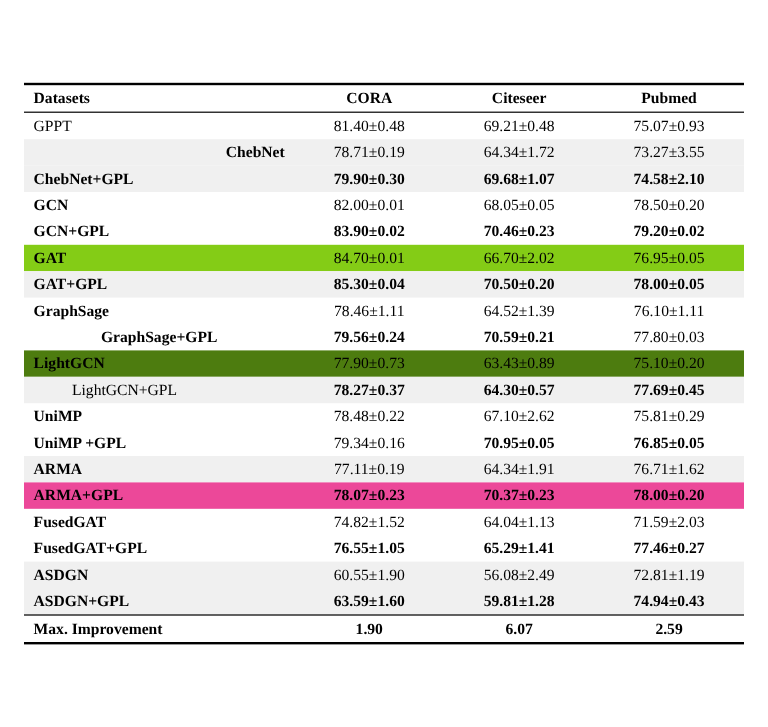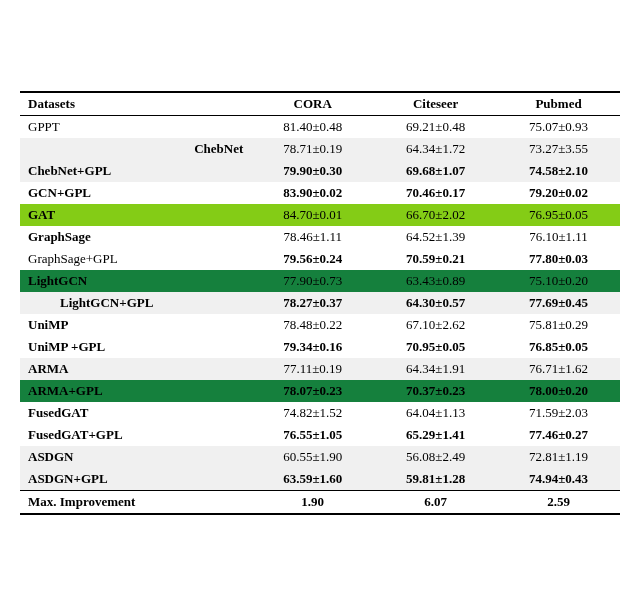--- a/index.html
+++ b/index.html
@@ -69,74 +69,86 @@
           <td>64.34±1.72</td>
           <td>73.27±3.55</td>
         </tr>
         <tr style="background-color: rgb(240, 240, 240); margin-left: 40px;">
           <td style="text-align: left; font-weight: bold;">ChebNet+GPL</td>
           <td style="font-weight: bold;">79.90±0.30</td>
           <td style="font-weight: bold;">69.68±1.07</td>
           <td style="font-weight: bold;">74.58±2.10</td>
         </tr>
         <tr>
+          <td style="text-align: left; font-weight: bold;">GCN</td>
+          <td>82.00±0.01</td>
+          <td>68.05±0.05</td>
+          <td>78.50±0.20</td>
+        </tr>
+        <tr>
           <td style="text-align: left; font-weight: bold;">GCN+GPL</td>
           <td style="font-weight: bold;">83.90±0.02</td>
-          <td style="font-weight: bold;">70.46±0.17</td>
+          <td style="font-weight: bold;">70.46±0.23</td>
           <td style="font-weight: bold;">79.20±0.02</td>
         </tr>
         <tr style="background-color: #84cc16;">
           <td style="text-align: left; font-weight: bold;">GAT</td>
           <td>84.70±0.01</td>
           <td>66.70±2.02</td>
           <td>76.95±0.05</td>
         </tr>
+        <tr style="background-color: rgb(240, 240, 240);">
+          <td style="text-align: left; font-weight: bold;">GAT+GPL</td>
+          <td style="font-weight: bold;">85.30±0.04</td>
+          <td style="font-weight: bold;">70.50±0.20</td>
+          <td style="font-weight: bold;">78.00±0.05</td>
+        </tr>
         <tr>
           <td style="text-align: left; font-weight: bold;">GraphSage</td>
           <td>78.46±1.11</td>
           <td>64.52±1.39</td>
           <td>76.10±1.11</td>
         </tr>
         <tr>
-          <td style="text-align: left; font-weight: normal;">GraphSage+GPL</td>
+          <td style="text-align: center; font-weight: bold;">GraphSage+GPL</td>
           <td style="font-weight: bold;">79.56±0.24</td>
           <td style="font-weight: bold;">70.59±0.21</td>
-          <td style="font-weight: bold;">77.80±0.03</td>
+          <td style="font-weight: normal;">77.80±0.03</td>
         </tr>
-        <tr style="background-color: #15803d;">
+        <tr style="background-color: #4d7c0f;">
           <td style="text-align: left; font-weight: bold;">LightGCN</td>
           <td>77.90±0.73</td>
           <td>63.43±0.89</td>
           <td>75.10±0.20</td>
         </tr>
         <tr style="background-color: rgb(240, 240, 240);">
-          <td style="text-align: left; font-weight: bold; padding-left: 40px;">LightGCN+GPL</td>
+          <td style="text-align: left; font-weight: normal; padding-left: 40px;">LightGCN+GPL</td>
           <td style="font-weight: bold;">78.27±0.37</td>
           <td style="font-weight: bold;">64.30±0.57</td>
           <td style="font-weight: bold;">77.69±0.45</td>
         </tr>
         <tr>
           <td style="text-align: left; font-weight: bold;">UniMP</td>
           <td>78.48±0.22</td>
           <td>67.10±2.62</td>
           <td>75.81±0.29</td>
         </tr>
         <tr>
           <td style="text-align: left; font-weight: bold;">UniMP +GPL</td>
-          <td style="font-weight: bold;">79.34±0.16</td>
+          <td style="font-weight: normal;">79.34±0.16</td>
           <td style="font-weight: bold;">70.95±0.05</td>
           <td style="font-weight: bold;">76.85±0.05</td>
         </tr>
         <tr style="background-color: rgb(240, 240, 240);">
           <td style="text-align: left; font-weight: bold;">ARMA</td>
           <td>77.11±0.19</td>
           <td>64.34±1.91</td>
           <td>76.71±1.62</td>
         </tr>
-        <tr style="background-color: #15803d;">
+        <tr style="background-color: #ec4899;">
           <td style="text-align: left; font-weight: bold;">ARMA+GPL</td>
           <td style="font-weight: bold;">78.07±0.23</td>
           <td style="font-weight: bold;">70.37±0.23</td>
           <td style="font-weight: bold;">78.00±0.20</td>
         </tr>
         <tr>
           <td style="text-align: left; font-weight: bold;">FusedGAT</td>
           <td>74.82±1.52</td>
           <td>64.04±1.13</td>
           <td>71.59±2.03</td>

